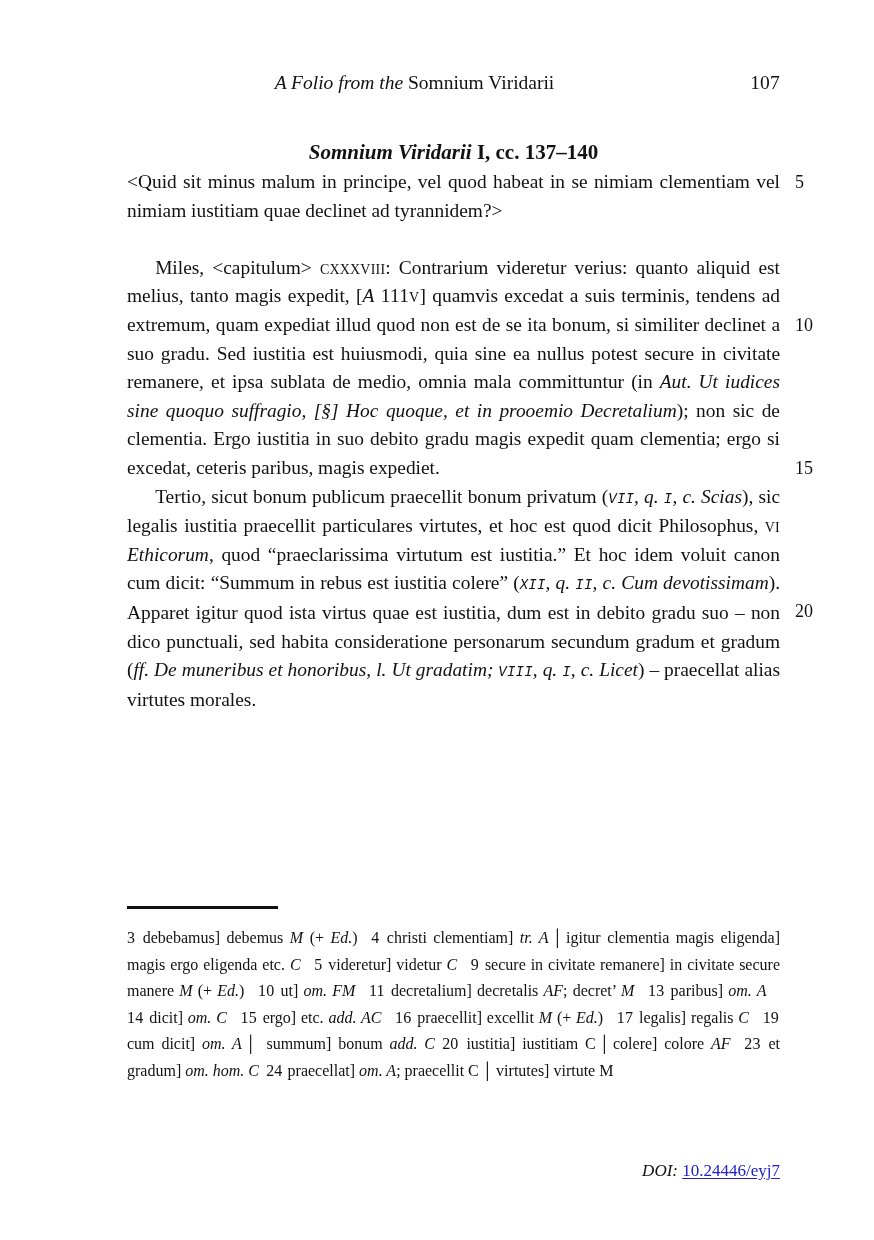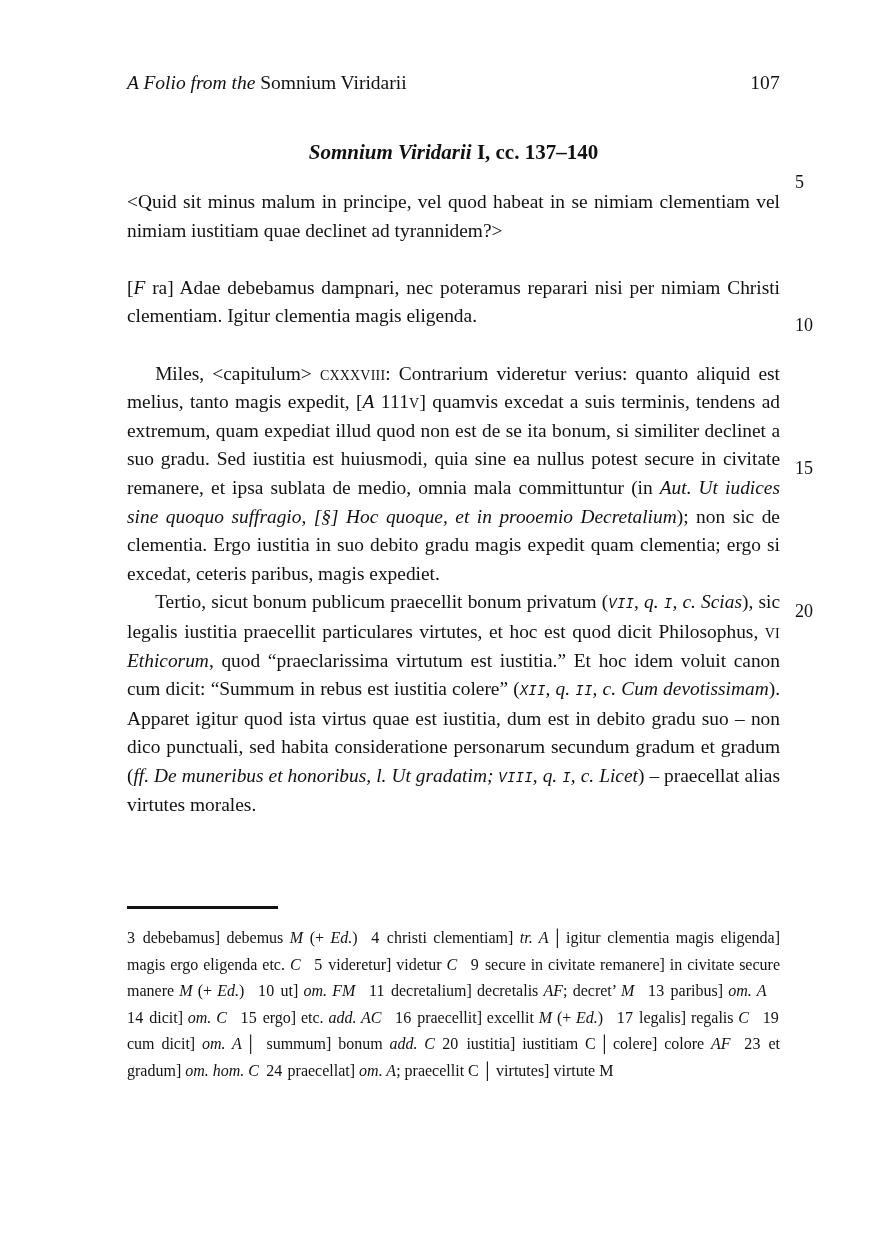--- a/index.html
+++ b/index.html
@@ -30,20 +30,21 @@
     top: 70px;
     width: 653px;
     height: 26px;
     font-size: 19.5px;
     line-height: 26px;
   }
   .rh-center {
     position: absolute;
     left: 0;
     width: 575px;
+    text-align: center;
     white-space: nowrap;
   }
   .rh-italic { font-style: italic; }
   .rh-roman  { font-style: normal; }
   .rh-pageno {
     position: absolute;
     right: 0;
     top: 0;
     font-size: 19.5px;
     letter-spacing: 0.2px;
@@ -72,21 +73,21 @@
     width: 653px;
     font-size: 19.4px;
     line-height: 28.6px;
     text-align: justify;
     text-justify: inter-word;
     hyphens: none;
   }
   .body-area p {
     margin: 0;
   }
-  p.rubric { margin-bottom: 0; margin-top: 20px; }
+  p.rubric { margin-bottom: 0; }
   p.spaced-before { margin-top: 28.6px; }
   p.indented { text-indent: 1.45em; }
   .it { font-style: italic; }
   .sc {
     font-variant: small-caps;
     font-size: 1.0em;
     letter-spacing: 0.2px;
   }
   .sc-it {
     font-variant: small-caps;
@@ -177,21 +178,20 @@
     </div>
     <div class="rh-pageno">107</div>
   </div>
 
   <h1 class="doc-title"><span class="title-italic">Somnium Viridarii</span><span class="title-roman"> I, cc. 137–140</span></h1>
 
   <div class="body-area">
 
     <p class="rubric">&lt;Quid sit minus malum in principe, vel quod habeat in se nimiam clementiam vel nimiam iustitiam quae declinet ad tyrannidem?&gt;</p>
 
-    <p class="spaced-before">[<span class="it">F</span><span> ra</span><span>] Adae debebamus dampnari, nec poteramus reparari nisi per nimiam Christi clementiam. Igitur clementia magis eligenda.</span></p>
 
     <p class="indented spaced-before"><span>Miles, &lt;capitulum&gt; </span><span class="sc">cxxxviii</span><span>: Contrarium videretur verius: quanto aliquid est melius, tanto magis expedit, [</span><span class="it">A</span><span class="sc"> 111v</span><span>] quamvis excedat a suis terminis, tendens ad extremum, quam expediat illud quod non est de se ita bonum, si similiter declinet a suo gradu. Sed iustitia est huiusmodi, quia sine ea nullus potest secure in civitate remanere, et ipsa sublata de medio, omnia mala committuntur (in </span><span class="it">Aut. Ut iudices sine quoquo suffragio, [§] Hoc quoque, et in prooemio Decretalium</span><span>); non sic de clementia. Ergo iustitia in suo debito gradu magis expedit quam clementia; ergo si excedat, ceteris paribus, magis expediet.</span></p>
 
 
     <p class="indented"><span>Tertio, sicut bonum publicum praecellit bonum privatum (</span><span class="sc-it">vii</span><span class="it">, q. </span><span class="sc-it">i</span><span class="it">, c. Scias</span><span>), sic legalis iustitia praecellit particulares virtutes, et hoc est quod dicit Philosophus, </span><span class="sc">vi</span><span class="it"> Ethicorum</span><span>, quod “praeclarissima virtutum est iustitia.” Et hoc idem voluit canon cum dicit: “Summum in rebus est iustitia colere” (</span><span class="sc-it">xii</span><span class="it">, q. </span><span class="sc-it">ii</span><span class="it">, c. Cum devotissimam</span><span>). Apparet igitur quod ista virtus quae est iustitia, dum est in debito gradu suo – non dico punctuali, sed habita consideratione personarum secundum gradum et gradum (</span><span class="it">ff. De muneribus et honoribus, l. Ut gradatim; </span><span class="sc-it">viii</span><span class="it">, q. </span><span class="sc-it">i</span><span class="it">, c. Licet</span><span>) – praecellat alias virtutes morales.</span></p>
 
   </div>
 
   <div class="line-numbers">
     <span class="line-num" style="top:0px">5</span>
@@ -199,14 +199,15 @@
     <span class="line-num" style="top:286px">15</span>
     <span class="line-num" style="top:429px">20</span>
   </div>
 
   <div class="apparatus-rule"></div>
 
   <div class="apparatus">
     <p><span class="ap-num">3</span> <span>debebamus] debemus </span><span class="it">M</span><span> (+ </span><span class="it">Ed.</span><span>)</span><span class="gap"></span><span class="ap-num">4</span> <span>christi clementiam] </span><span class="it">tr. A</span><span class="ap-sep">│</span><span>igitur clementia magis eligenda] magis ergo eligenda etc. </span><span class="it">C</span><span class="gap"></span><span class="ap-num">5</span> <span>videretur] videtur </span><span class="it">C</span><span class="gap"></span><span class="ap-num">9</span> <span>secure in civitate remanere] in civitate secure manere </span><span class="it">M</span><span> (+ </span><span class="it">Ed.</span><span>)</span><span class="gap"></span><span class="ap-num">10</span> <span>ut] </span><span class="it">om. FM</span><span class="gap"></span><span class="ap-num">11</span> <span>decretalium] decretalis </span><span class="it">AF</span><span>; decret’ </span><span class="it">M</span><span class="gap"></span><span class="ap-num">13</span> <span>paribus] </span><span class="it">om. A</span><span class="gap"></span><span class="ap-num">14</span> <span>dicit] </span><span class="it">om. C</span><span class="gap"></span><span class="ap-num">15</span> <span>ergo] etc. </span><span class="it">add. AC</span><span class="gap"></span><span class="ap-num">16</span> <span>praecellit] excellit </span><span class="it">M</span><span> (+ </span><span class="it">Ed.</span><span>)</span><span class="gap"></span><span class="ap-num">17</span> <span>legalis] regalis </span><span class="it">C</span><span class="gap"></span><span class="ap-num">19</span> <span>cum dicit] </span><span class="it">om. A</span><span class="ap-sep">│</span><span class="gap-sm"></span><span>summum] bonum </span><span class="it">add. C</span><span class="gap-sm"></span><span class="ap-num">20</span> <span>iustitia] iustitiam C</span><span class="ap-sep">│</span><span>colere] colore </span><span class="it">AF</span><span class="gap"></span><span class="ap-num">23</span> <span>et gradum] </span><span class="it">om. hom. C</span><span class="gap-sm"></span><span class="ap-num">24</span> <span>praecellat] </span><span class="it">om. A</span><span>; praecellit C</span><span class="ap-sep">│</span><span>virtutes] virtute M</span></p>
   </div>
 
+  <div class="doi-line"><span class="doi-label">DOI:</span> <a class="doi-link" href="#">10.24446/eyj7</a></div>
 
 </div>
 
 </body></html>

